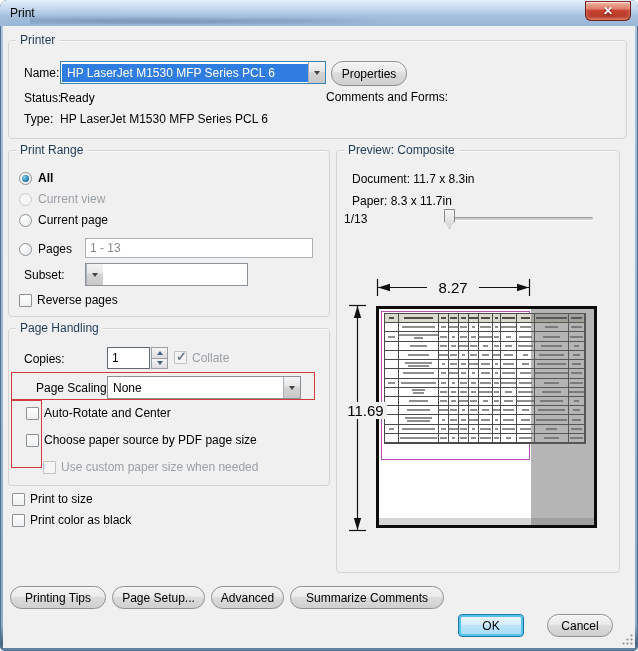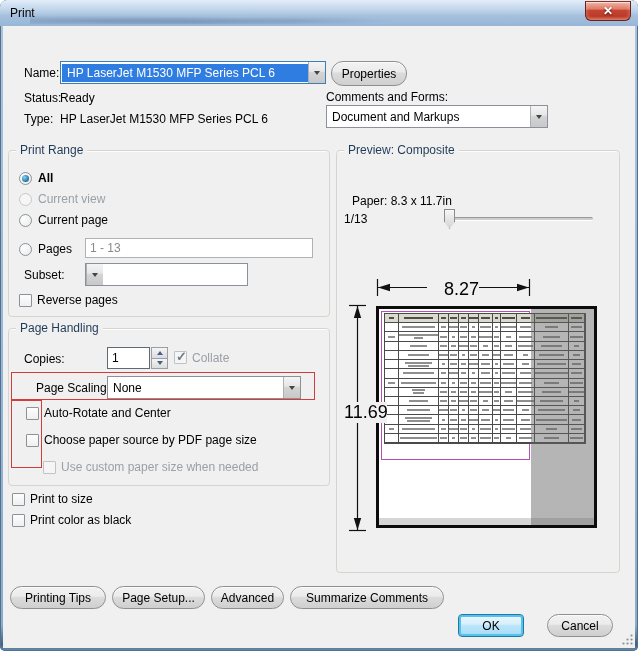--- a/index.html
+++ b/index.html
@@ -99,57 +99,54 @@
   .pt { position:absolute; left:5px; top:4px; width:202px; height:131px;
     display:flex; flex-direction:column; border:1px solid #4a4a4a; background:#fff; }
   .pt-row { display:flex; flex:1; min-height:0; }
   .pt-head .pt-cell { background:#dadacf; }
   .pt-cell { border-right:1px solid #4a4a4a; border-bottom:1px solid #4a4a4a;
     display:flex; flex-direction:column; align-items:center; justify-content:center; gap:1px; overflow:hidden; }
   .sq { display:block; height:2px; background:#8f8f8f; }
   .sq-h { background:#4f4f48; }
   .overlay { position:absolute; left:152px; top:0; width:63px; bottom:0; background:rgba(100,100,100,.48); }
 
-  .dim-label { position:absolute; background:#f0f0f0; text-align:right; font-size:18px; color:#000; z-index:2; }
+  .dim-label { position:absolute; background:#f0f0f0; text-align:center; font-size:15px; color:#000; z-index:2; }
 
   .grip { position:absolute; right:4px; bottom:5px; width:13px; height:13px; cursor:nwse-resize; }
 </style>
 </head>
 <body>
 
 <div class="window">
 
   <div class="titlebar">
     <span class="title">Print</span>
   </div>
   <div class="close-btn">
     <span class="close-x">✕</span>
   </div>
 
   <div class="client"></div>
 
+  <div class="grp" style="left:8px;top:40px;width:619px;height:99px;">
+    <span class="grp-caption">Printer</span>
+  </div>
   <span class="lbl" style="left:24px;top:66px;">Name:</span>
   <div class="combo combo-selected" style="left:60px;top:61px;width:266px;height:23px;">
     <span class="combo-text">HP LaserJet M1530 MFP Series PCL 6</span>
     <span class="combo-btn">
         <i class="tri-down"></i>
       </span>
   </div>
   <button class="btn" style="left:331px;top:61px;width:76px;height:25px;">Properties</button>
   <span class="lbl" style="left:24px;top:91px;">Status:</span>
   <span class="val" style="left:60px;top:91px;">Ready</span>
   <span class="lbl" style="left:24px;top:112px;">Type:</span>
   <span class="val" style="left:60px;top:112px;">HP LaserJet M1530 MFP Series PCL 6</span>
   <span class="lbl" style="left:326px;top:90px;">Comments and Forms:</span>
-  <div class="combo" style="left:326px;top:105px;width:222px;height:23px;">
-    <span class="combo-text">Document and Markups</span>
-    <span class="combo-btn">
-        <i class="tri-down"></i>
-      </span>
-  </div>
 
   <div class="grp" style="left:8px;top:150px;width:322px;height:167px;">
     <span class="grp-caption">Print Range</span>
   </div>
   <span class="radio sel" style="left:19px;top:172px;"></span>
   <span class="lbl" style="left:38px;top:171px;font-weight:bold;">All</span>
   <span class="radio dis" style="left:19px;top:193px;"></span>
   <span class="lbl dis" style="left:38px;top:192px;">Current view</span>
   <span class="radio" style="left:19px;top:214px;"></span>
   <span class="lbl" style="left:38px;top:213px;">Current page</span>
@@ -202,20 +199,21 @@
   <span class="lbl dis" style="left:61px;top:460px;">Use custom paper size when needed</span>
 
   <span class="cb" style="left:12px;top:493px;"></span>
   <span class="lbl" style="left:30px;top:492px;">Print to size</span>
   <span class="cb" style="left:12px;top:514px;"></span>
   <span class="lbl" style="left:30px;top:513px;">Print color as black</span>
 
   <div class="grp" style="left:336px;top:150px;width:284px;height:423px;">
     <span class="grp-caption">Preview: Composite</span>
   </div>
+  <span class="lbl" style="left:352px;top:172px;">Document: 11.7 x 8.3in</span>
   <span class="lbl" style="left:352px;top:194px;">Paper: 8.3 x 11.7in</span>
   <span class="lbl" style="left:344px;top:212px;">1/13</span>
   <div class="slider-track" style="left:448px;top:217px;width:145px;"></div>
   <div class="slider-thumb" style="left:444px;top:209px;"></div>
 
   <svg style="position:absolute;left:336px;top:150px;z-index:1;" width="284" height="423">
 
     <line x1="41.5" y1="129" x2="41.5" y2="146" stroke="#111" stroke-width="1.2"></line>
     <line x1="193.5" y1="129" x2="193.5" y2="146" stroke="#111" stroke-width="1.2"></line>
     <line x1="42" y1="137.5" x2="193" y2="137.5" stroke="#111" stroke-width="1.2"></line>

